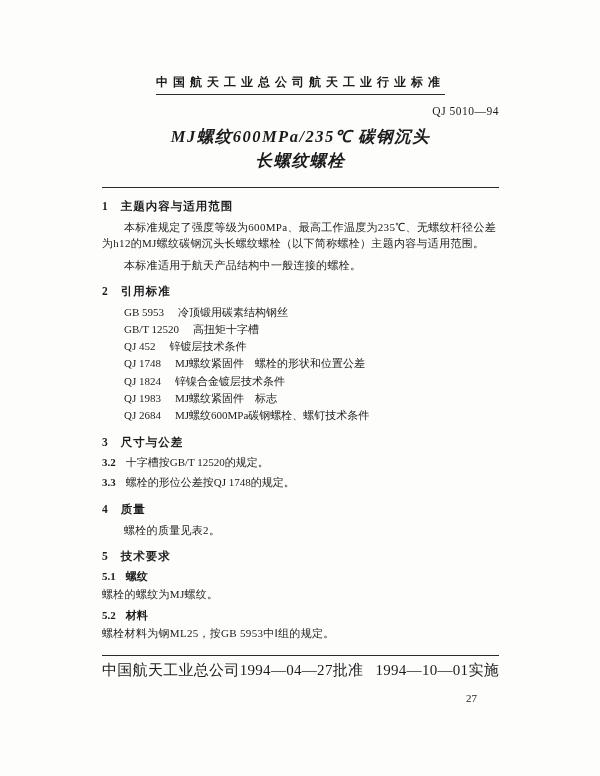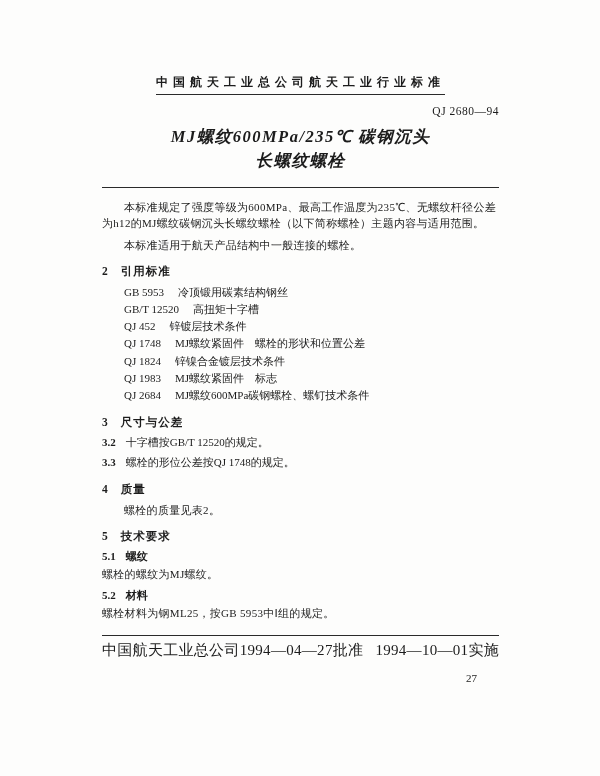--- a/index.html
+++ b/index.html
@@ -90,30 +90,33 @@
 </head>
 <body>
 
 <div class="page">
   <div class="content">
 
     <div class="header-wrap">
       <span class="header-org">中国航天工业总公司航天工业行业标准</span>
     </div>
 
-    <div class="doc-number">QJ 2680—94</div>
+    <div class="doc-number">QJ 5010—94</div>
 
     <div class="title">
       <div>MJ螺纹600MPa/235℃ 碳钢沉头</div>
       <div>长螺纹螺栓</div>
     </div>
 
     <hr class="divider">
 
     <div class="sec">
+      <div class="sec-heading">
+        <span class="sec-num">1</span><span>主题内容与适用范围</span>
+      </div>
       <p class="body">本标准规定了强度等级为600MPa、最高工作温度为235℃、无螺纹杆径公差为h12的MJ螺纹碳钢沉头长螺纹螺栓（以下简称螺栓）主题内容与适用范围。</p>
       <p class="body">本标准适用于航天产品结构中一般连接的螺栓。</p>
     </div>
 
     <div class="sec">
       <div class="sec-heading">
         <span class="sec-num">2</span><span>引用标准</span>
       </div>
       <div class="refs">
         <div class="ref-row">

